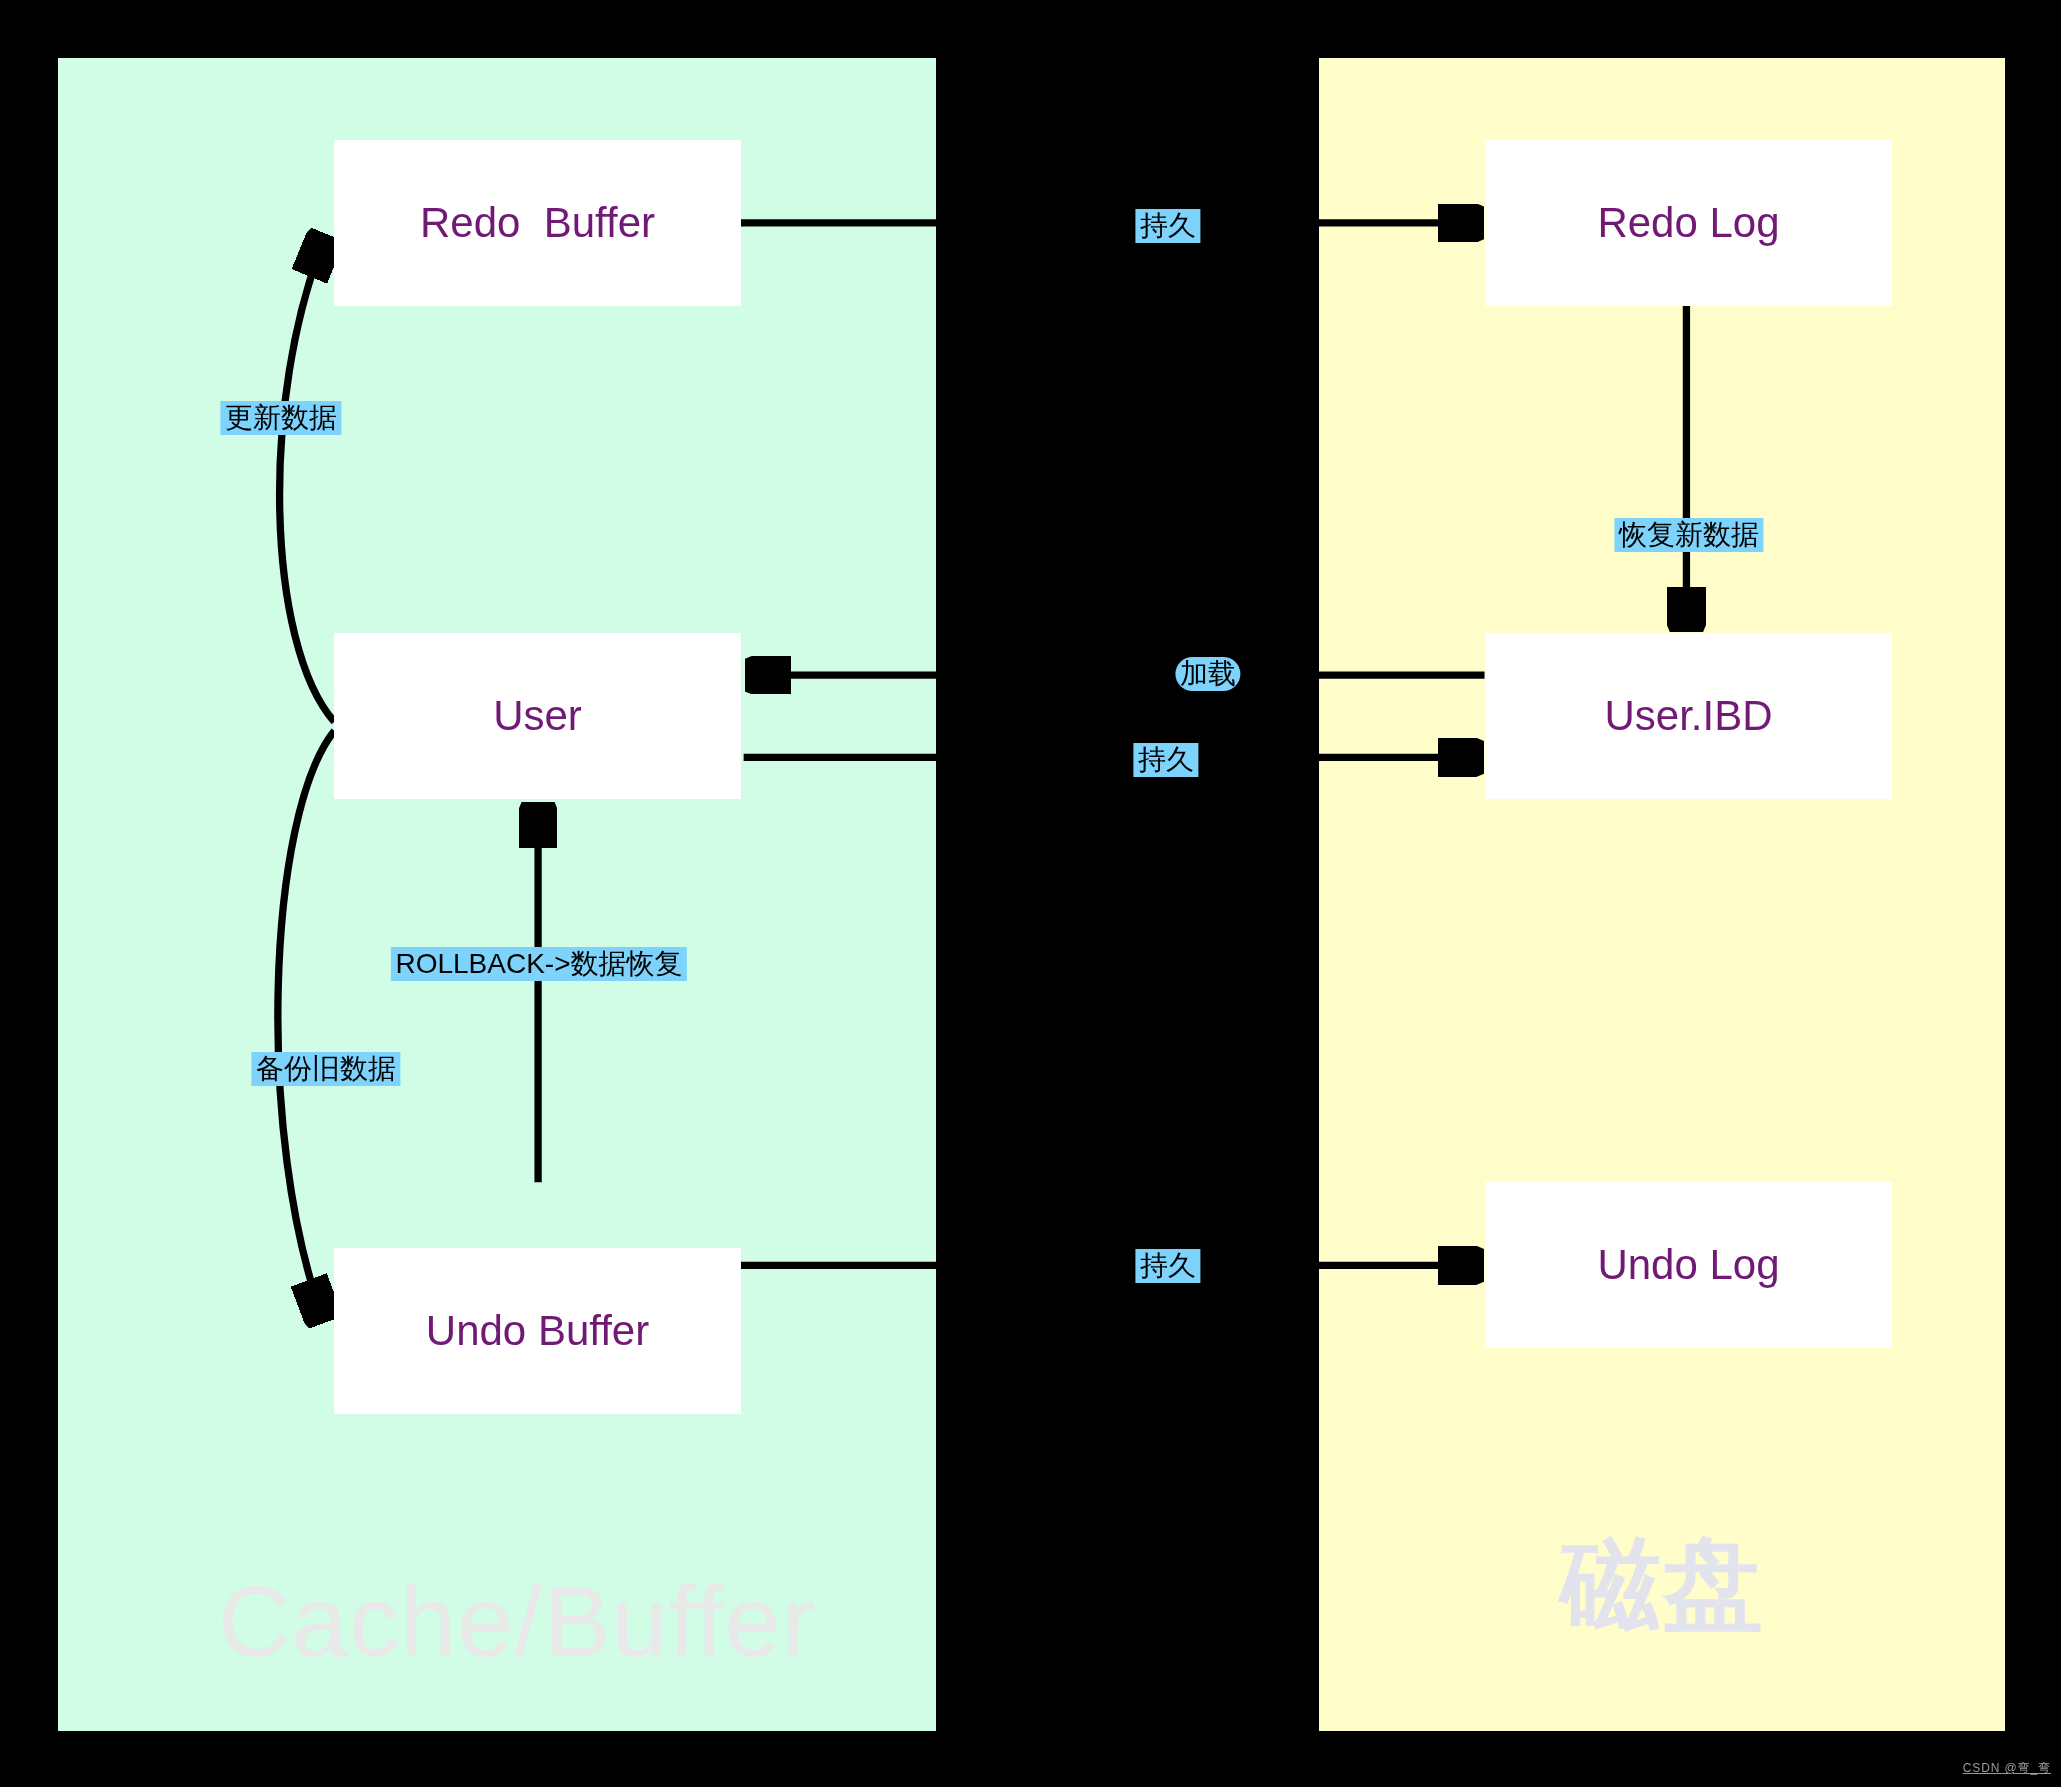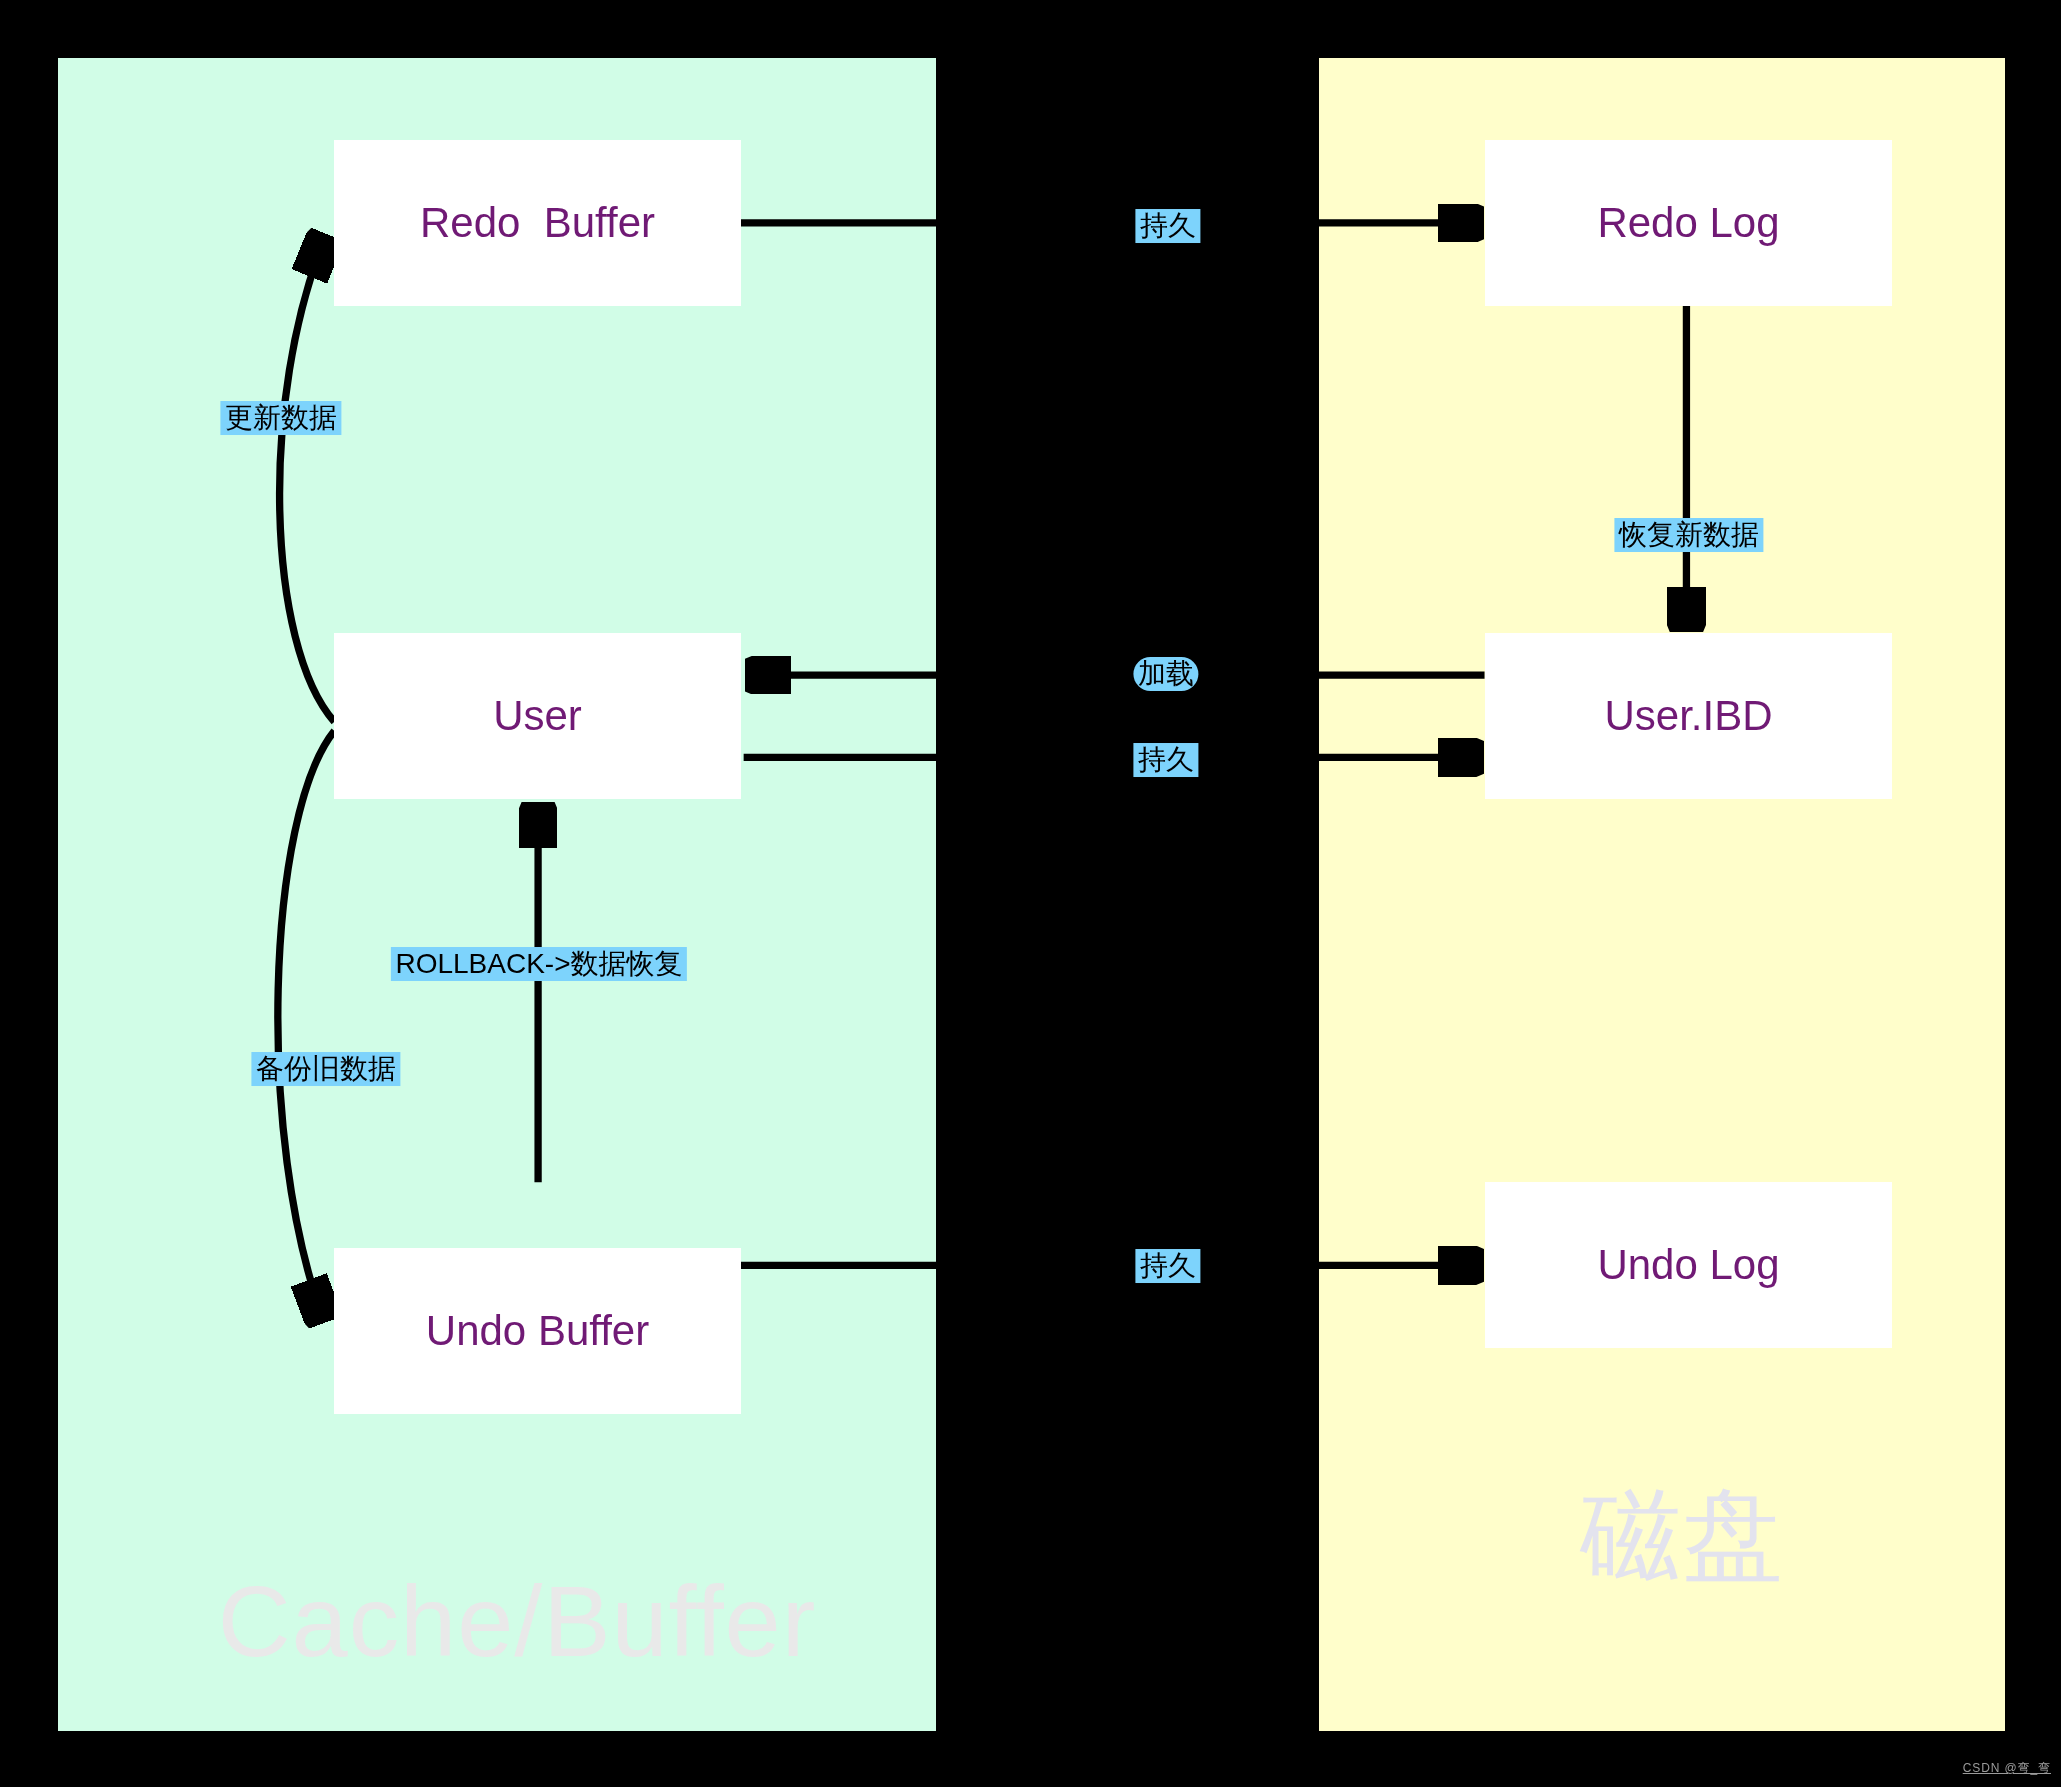--- a/index.html
+++ b/index.html
@@ -12,21 +12,21 @@
   }
   .panel{position:absolute;top:58px;height:1673px;}
   #cache-panel{left:58px;width:878px;background:var(--cache_panel_bg,#d1fde7);}
   #disk-panel{left:1319px;width:686px;background:var(--disk_panel_bg,#fffecb);}
   .watermark{
     position:absolute;width:100%;text-align:center;
     font-size:101px;font-weight:bold;letter-spacing:0.9px;
     pointer-events:none;white-space:nowrap;
   }
   #cache-watermark{top:1506px;color:var(--cache_watermark,#e9e9e9);font-weight:normal;padding-left:20px;}
-  #disk-watermark{top:1411px;color:var(--disk_watermark,#e3e3ee);font-weight:normal;padding-left:20px;}
+  #disk-watermark{top:1460px;color:var(--disk_watermark,#e3e3ee);font-weight:bold;}
   #edges{position:absolute;left:0;top:0;width:2061px;height:1787px;}
   #edges path,#edges line{stroke:var(--line,#000);stroke-width:8;fill:none;}
   .node{
     position:absolute;width:407px;height:166px;background:var(--node_bg,#fff);
     display:flex;align-items:center;justify-content:center;
     font-size:42px;color:#701a75;white-space:pre;
   }
   #node-redo-buffer{left:334px;top:140px;}
   #node-user{left:334px;top:633px;}
   #node-undo-buffer{left:334px;top:1248px;}
@@ -35,21 +35,21 @@
   #node-undo-log{left:1485px;top:1182px;}
   .edge-label{
     position:absolute;transform:translate(-50%,-50%);
     background:#7dd3fc;color:#000;font-size:28px;line-height:1.15;
     padding:0.9px 4.6px;white-space:nowrap;
   }
   #lbl-update{left:281px;top:418px;}
   #lbl-backup{left:285px;top:1069px;margin-left:41px;}
   #lbl-rollback{left:539px;top:964px;}
   #lbl-persist-top{left:1168px;top:226px;}
-  #lbl-load{left:1166px;top:674px;border-radius:18px;}
+  #lbl-load{left:1208px;top:674px;border-radius:18px;}
   #lbl-persist-mid{left:1166px;top:760px;}
   #lbl-persist-bottom{left:1168px;top:1266px;}
   #lbl-restore{left:1689px;top:535px;}
   #credit{
     position:absolute;right:10px;top:1760px;
     color:var(--credit,#9b9b9b);font-size:12px;letter-spacing:0.9px;text-decoration:underline;
   }
 </style>
 </head>
 <body>

